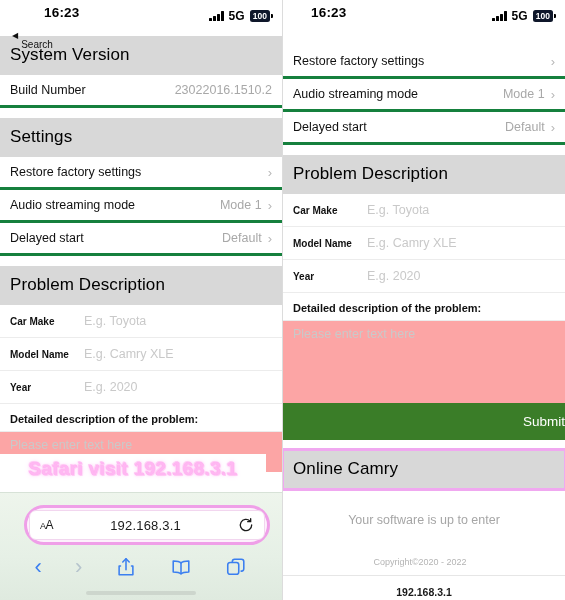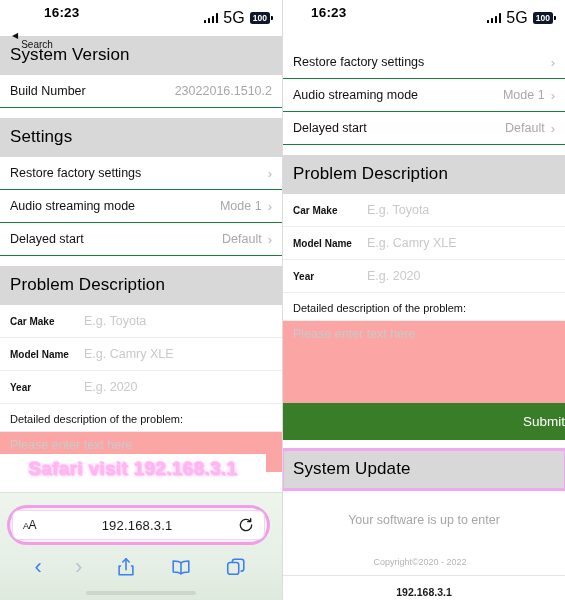--- a/index.html
+++ b/index.html
@@ -30,21 +30,21 @@
   .sb-back { display: flex; align-items: center; gap: 3px; margin-top: 1px; }
   .sb-back-arrow { font-size: 8px; color: #111; line-height: 1; }
   .sb-back-label { font-size: 10px; color: #111; font-weight: 500; margin-top: 18px; }
   .sb-right { display: flex; align-items: center; gap: 5px; margin-top: 4px; }
   .bars { display: flex; align-items: flex-end; gap: 1.5px; height: 10px; }
   .bars i { display:block; width: 2.5px; background: #000; border-radius: .5px; }
   .bars i:nth-child(1){ height: 3px; }
   .bars i:nth-child(2){ height: 5px; }
   .bars i:nth-child(3){ height: 7.5px; }
   .bars i:nth-child(4){ height: 10px; }
-  .net { font-size: 16px; font-weight: 400; color: #000; letter-spacing: .1px; }
+  .net { font-size: 12px; font-weight: 700; color: #000; letter-spacing: .1px; }
   .batt {
     background: #0f172a; color: #fff; font-size: 8.5px; font-weight: bold;
     border-radius: 2.5px; padding: 1.5px 3px 1.5px 3px; line-height: 1;
     position: relative;
   }
   .batt::after {
     content: ""; position: absolute; right: -2.5px; top: 50%;
     transform: translateY(-50%);
     width: 1.5px; height: 4px; background: #000; border-radius: 0 1px 1px 0;
   }
@@ -58,21 +58,21 @@
     letter-spacing: .1px;
   }
   .section-header.hl {
     outline: 3px solid #f0a8f0;
     outline-offset: -1px;
     box-shadow: 0 0 0 2px #fbe2fb;
   }
   .row {
     display: flex; align-items: center; justify-content: space-between;
     min-height: 33px; padding: 6px 10px;
-    border-bottom: 1px solid #15803d;
+    border-bottom: 3px solid #15803d;
     background: #fff;
     text-align: center;
   }
   .row-label { font-size: 12.5px; color: #111; font-weight: 500; }
   .row-value { font-size: 12.5px; color: #a8a8a8; }
   .row-right { display: flex; align-items: center; gap: 6px; }
   .chev { color: #b8b8b8; font-size: 13px; line-height: 1; }
   .field-row {
     display: flex; align-items: center;
     min-height: 33px; padding: 6px 10px;
@@ -82,21 +82,21 @@
     font-size: 10px; color: #111; font-weight: 600;
     min-width: 74px;
   }
   .field-input {
     border: none; outline: none; background: transparent;
     font-family: "Liberation Sans", sans-serif;
     font-size: 12.5px; color: #111; flex: 1; padding: 0;
   }
   .field-input::placeholder { color: #c9c9c9; }
   .detail-label {
-    font-size: 11px; color: #111; font-weight: 400;
+    font-size: 11px; color: #111; font-weight: 700;
     padding: 9px 10px 6px 10px; background: #fff;
   }
   .textarea {
     width: 100%; border: none; outline: none; resize: none;
     font-family: "Liberation Sans", sans-serif; font-size: 12.5px;
     color: #111; padding: 6px 10px 6px 10px;
     border-top: 1px solid #ececec;
     background: #fca5a5; display: block;
   }
   .textarea::placeholder { color: #c9c9c9; }
@@ -134,21 +134,21 @@
     text-shadow:
       0 0 1px #ff9bec, 0 0 3px #ffc8f6, 0 0 6px #ffd9f8,
       1px 1px 0 #ffd0f5, -1px -1px 0 #ffd0f5;
   }
   .safari-chrome {
     position: absolute; left: 0; right: 0; bottom: 0; height: 108px;
     background: linear-gradient(180deg, #eef5ec 0%, #e6f0e6 60%, #dfeadf 100%);
     border-top: 1px solid #d7e2d7;
   }
   .urlbar-outer {
-    margin: 12px 12px 0 7px;
+    margin: 12px 12px 0 24px;
     border: 3px solid #ef9fe8;
     border-radius: 20px;
     background: #fdf0fc;
     padding: 2px;
   }
   .urlbar {
     display: flex; align-items: center; justify-content: space-between;
     background: #ffffff; border-radius: 7px;
     height: 30px; padding: 0 10px;
     border: 1px solid #f2d6ef;
@@ -366,21 +366,21 @@
         <input class="field-input" type="text" placeholder="E.g. 2020" style="">
       </div>
 
       <div class="detail-label">Detailed description of the problem:</div>
       <textarea class="textarea" rows="5" placeholder="Please enter text here" style=""></textarea>
 
       <button class="submit-btn">Submit</button>
 
       <div class="gap"></div>
 
-      <div class="section-header hl">System Update</div>
+      <div class="section-header hl">Online Camry</div>
 
       <div class="update-status">Your software is up to enter</div>
 
       <div class="copyright">Copyright©2020 - 2022</div>
 
       <div class="page-host">192.168.3.1</div>
     </div>
   </div>
 
 </div>

